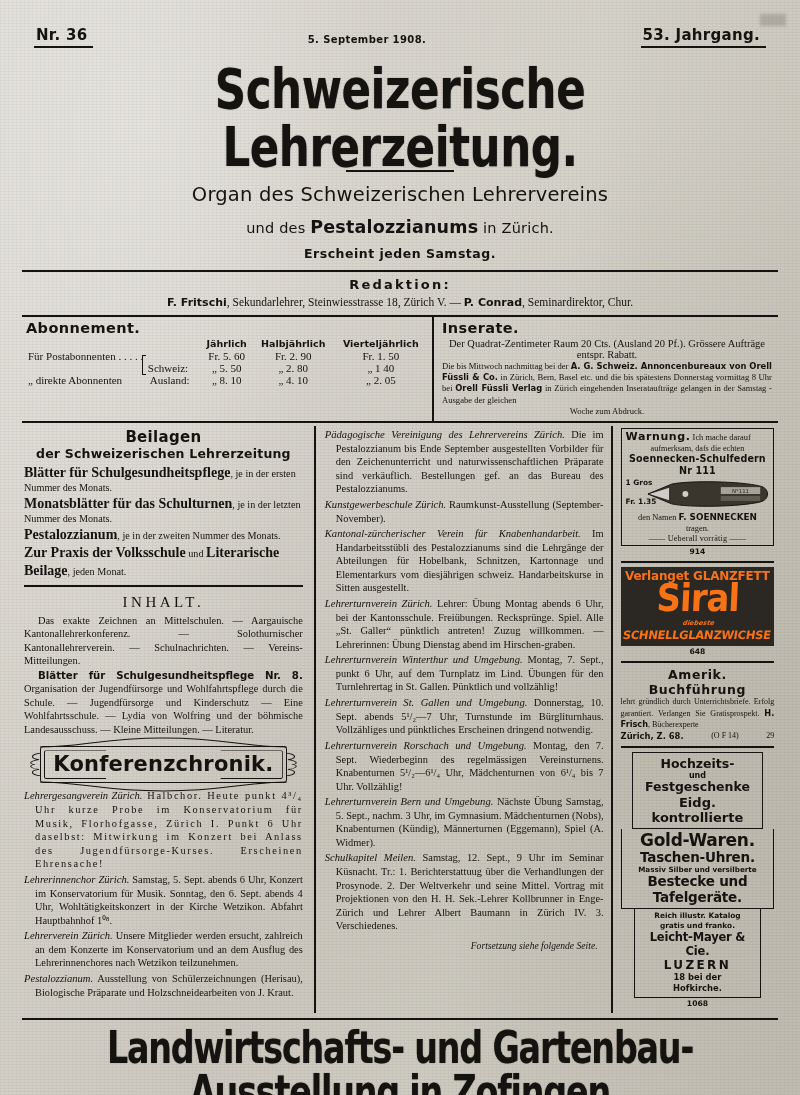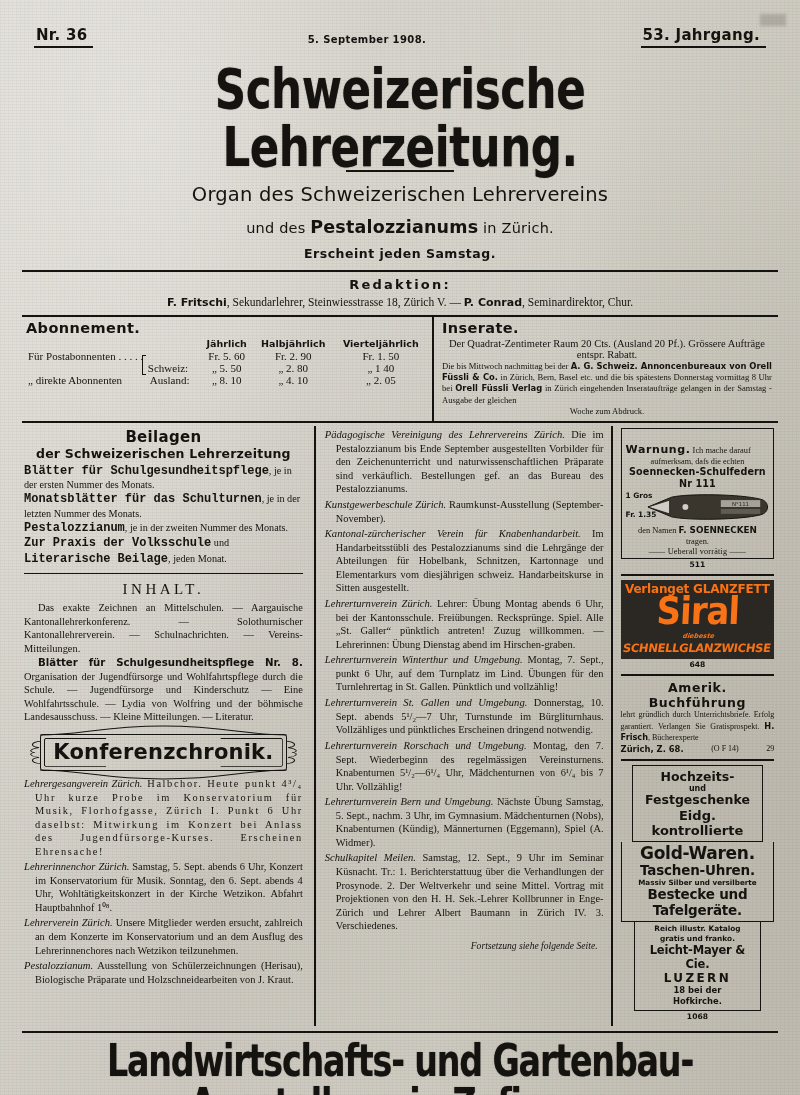--- a/index.html
+++ b/index.html
@@ -126,21 +126,21 @@
   .beil-h1 {
     text-align:center; font-family:"DejaVu Sans", sans-serif;
     font-size:15px; font-weight:bold; letter-spacing:.3px;
   }
   .beil-h2 {
     text-align:center; font-family:"DejaVu Sans", sans-serif;
     font-size:12.5px; font-weight:bold; letter-spacing:.2px; margin-bottom:3px;
   }
   .beil-item { font-size:10.2px; line-height:1.26; margin-bottom:.5px; }
   .beil-item .bname {
-    font-family:Liberation Mono, monospace; font-weight:bold; font-size:12px;text-align:right;
+    font-family:Liberation Serif, serif; font-weight:bold; font-size:14px;text-align:right;
   }
   .beil-rule { height:1.5px; background:#15130f; margin:6px 0 7px; }
 
   
   .inhalt-h {
     text-align:center; font-family:"Liberation Serif", serif;
     font-size:15px; letter-spacing:3.5px; margin-bottom:3px;
   }
   .inhalt-p {
     font-size:10.4px; line-height:1.3; text-align:justify; text-indent:14px;
@@ -190,21 +190,21 @@
     margin-top:7px; padding-right:6px;
   }
 
   
   .ad { margin-bottom:5px; }
   .ad-rule { height:1.6px; background:#15130f; margin:4px 0; }
   .ad-num {
     text-align:center; font-family:"DejaVu Sans", sans-serif;
     font-size:7.6px; font-weight:bold; margin-top:1px;
   }
-  .pen-ad { border:1.3px solid #15130f; padding:15px 4px 2px; position:relative; }
+  .pen-ad { border:1.3px solid #15130f; padding:2px 4px 2px; position:relative; }
   .pen-l1 { font-size:8.4px; line-height:1.15; }
   .pen-l1 .warn {
     font-family:"DejaVu Sans", sans-serif; font-weight:bold; font-size:11px;
     letter-spacing:.6px;
   }
   .pen-c { text-align:center; font-size:8.2px; line-height:1.2; }
   .pen-b {
     font-family:"DejaVu Sans", sans-serif; font-weight:bold; font-size:9.6px;
     text-align:center; letter-spacing:.1px; line-height:1.2;
   }
@@ -499,21 +499,21 @@
               <rect x="76" y="8" width="40" height="7" fill="#b9b5ab" opacity=".85"></rect>
               <rect x="76" y="17" width="40" height="5" fill="#6b665b" opacity=".8"></rect>
               <text x="96" y="14" font-size="5.5" font-family="DejaVu Sans, sans-serif" fill="#2b2823" text-anchor="middle">N°111</text>
             </svg>
           </div>
           <div class="pen-last">
             <span>den Namen </span><b>F. SOENNECKEN</b><span> tragen.</span>
           </div>
           <div class="pen-vorr">—— Ueberall vorrätig ——</div>
         </div>
-        <div class="ad-num">511</div>
+        <div class="ad-num">914</div>
       </div>
 
       <div class="ad-rule"></div>
 
       <div class="ad">
         <div class="siral-ad">
           <div class="siral-1">Verlanget GLANZFETT</div>
           <div class="siral-2">Siral</div>
           <div>
             <span class="siral-3"><span class="sm">die</span><span class="sm">beste</span> <span>SCHNELLGLANZWICHSE</span></span>

